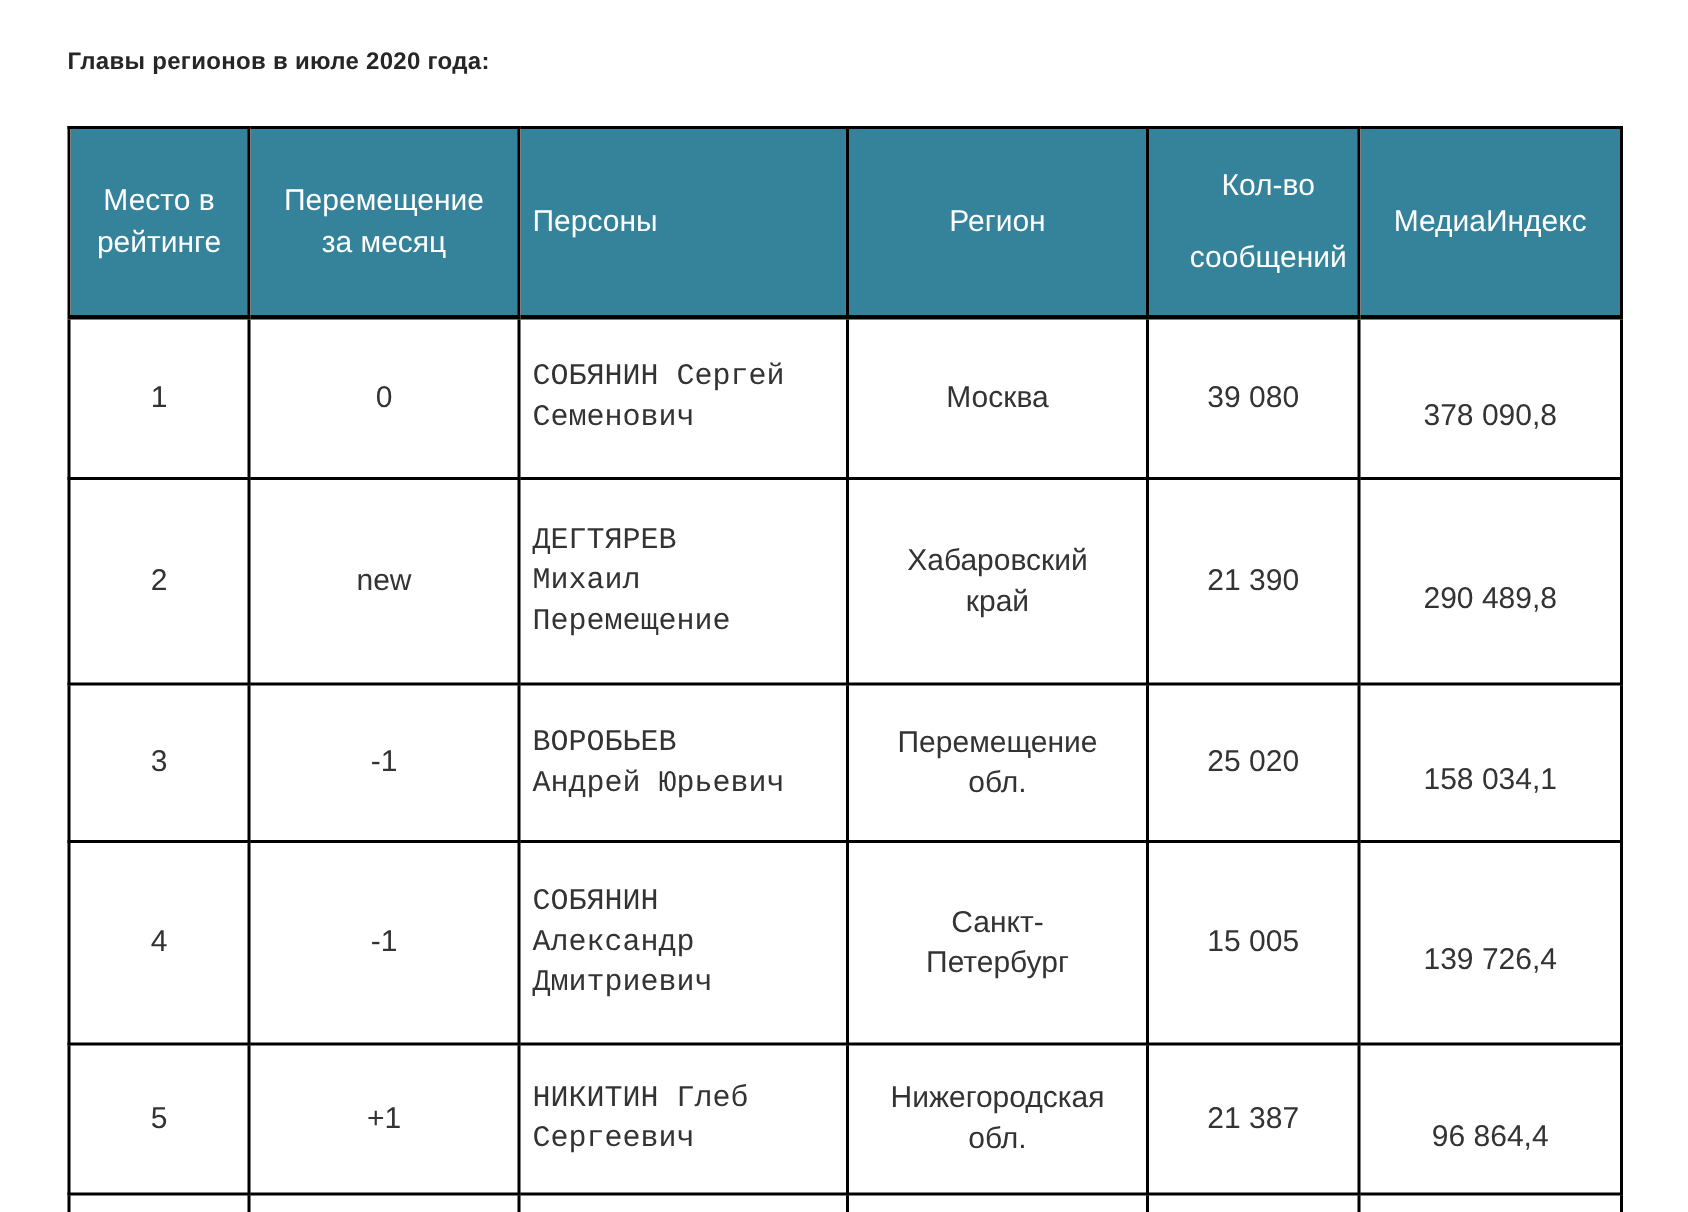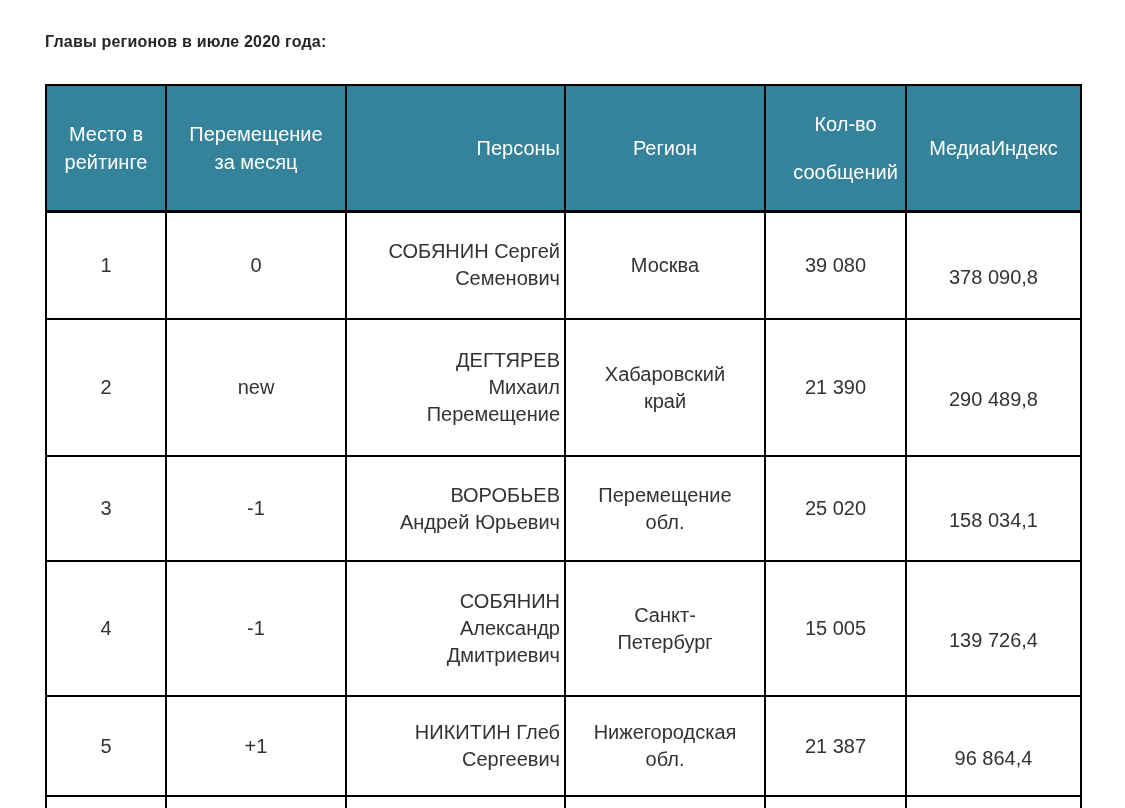--- a/index.html
+++ b/index.html
@@ -52,31 +52,31 @@
     background: var(--header-bg);
     color: var(--header-text);
     font-weight: 400;
     font-size: 20px;
     line-height: 1.4;
     text-align: center;
     vertical-align: middle;
     border-bottom-width: 3px;
     padding: 0 4px;
   }
-  .rating-table th.align-left { text-align: right; padding-left: 8px; }
+  .rating-table th.align-left { text-align: left; padding-left: 8px; }
   .rating-table th.loose { line-height: 2.4; padding-left: 24px; }
   .rating-table td {
     font-size: 20px;
     color: var(--cell-text);
     line-height: 1.35;
     text-align: center;
     vertical-align: middle;
     padding: 0 4px;
   }
-  .rating-table td.align-left { text-align: right; padding-left: 8px; }
+  .rating-table td.align-left { text-align: left; padding-left: 8px; font-family: Liberation Mono, monospace; }
   .rating-table td.nudge-down { padding-top: 24px; }
   .rating-table tbody tr:nth-child(1) { height: 108px; }
   .rating-table tbody tr:nth-child(2) { height: 137px; }
   .rating-table tbody tr:nth-child(3) { height: 105px; }
   .rating-table tbody tr:nth-child(4) { height: 135px; }
   .rating-table tbody tr:nth-child(5) { height: 100px; }
   .rating-table tbody tr:nth-child(6) { height: 80px; }
 </style>
 </head>
 <body>

